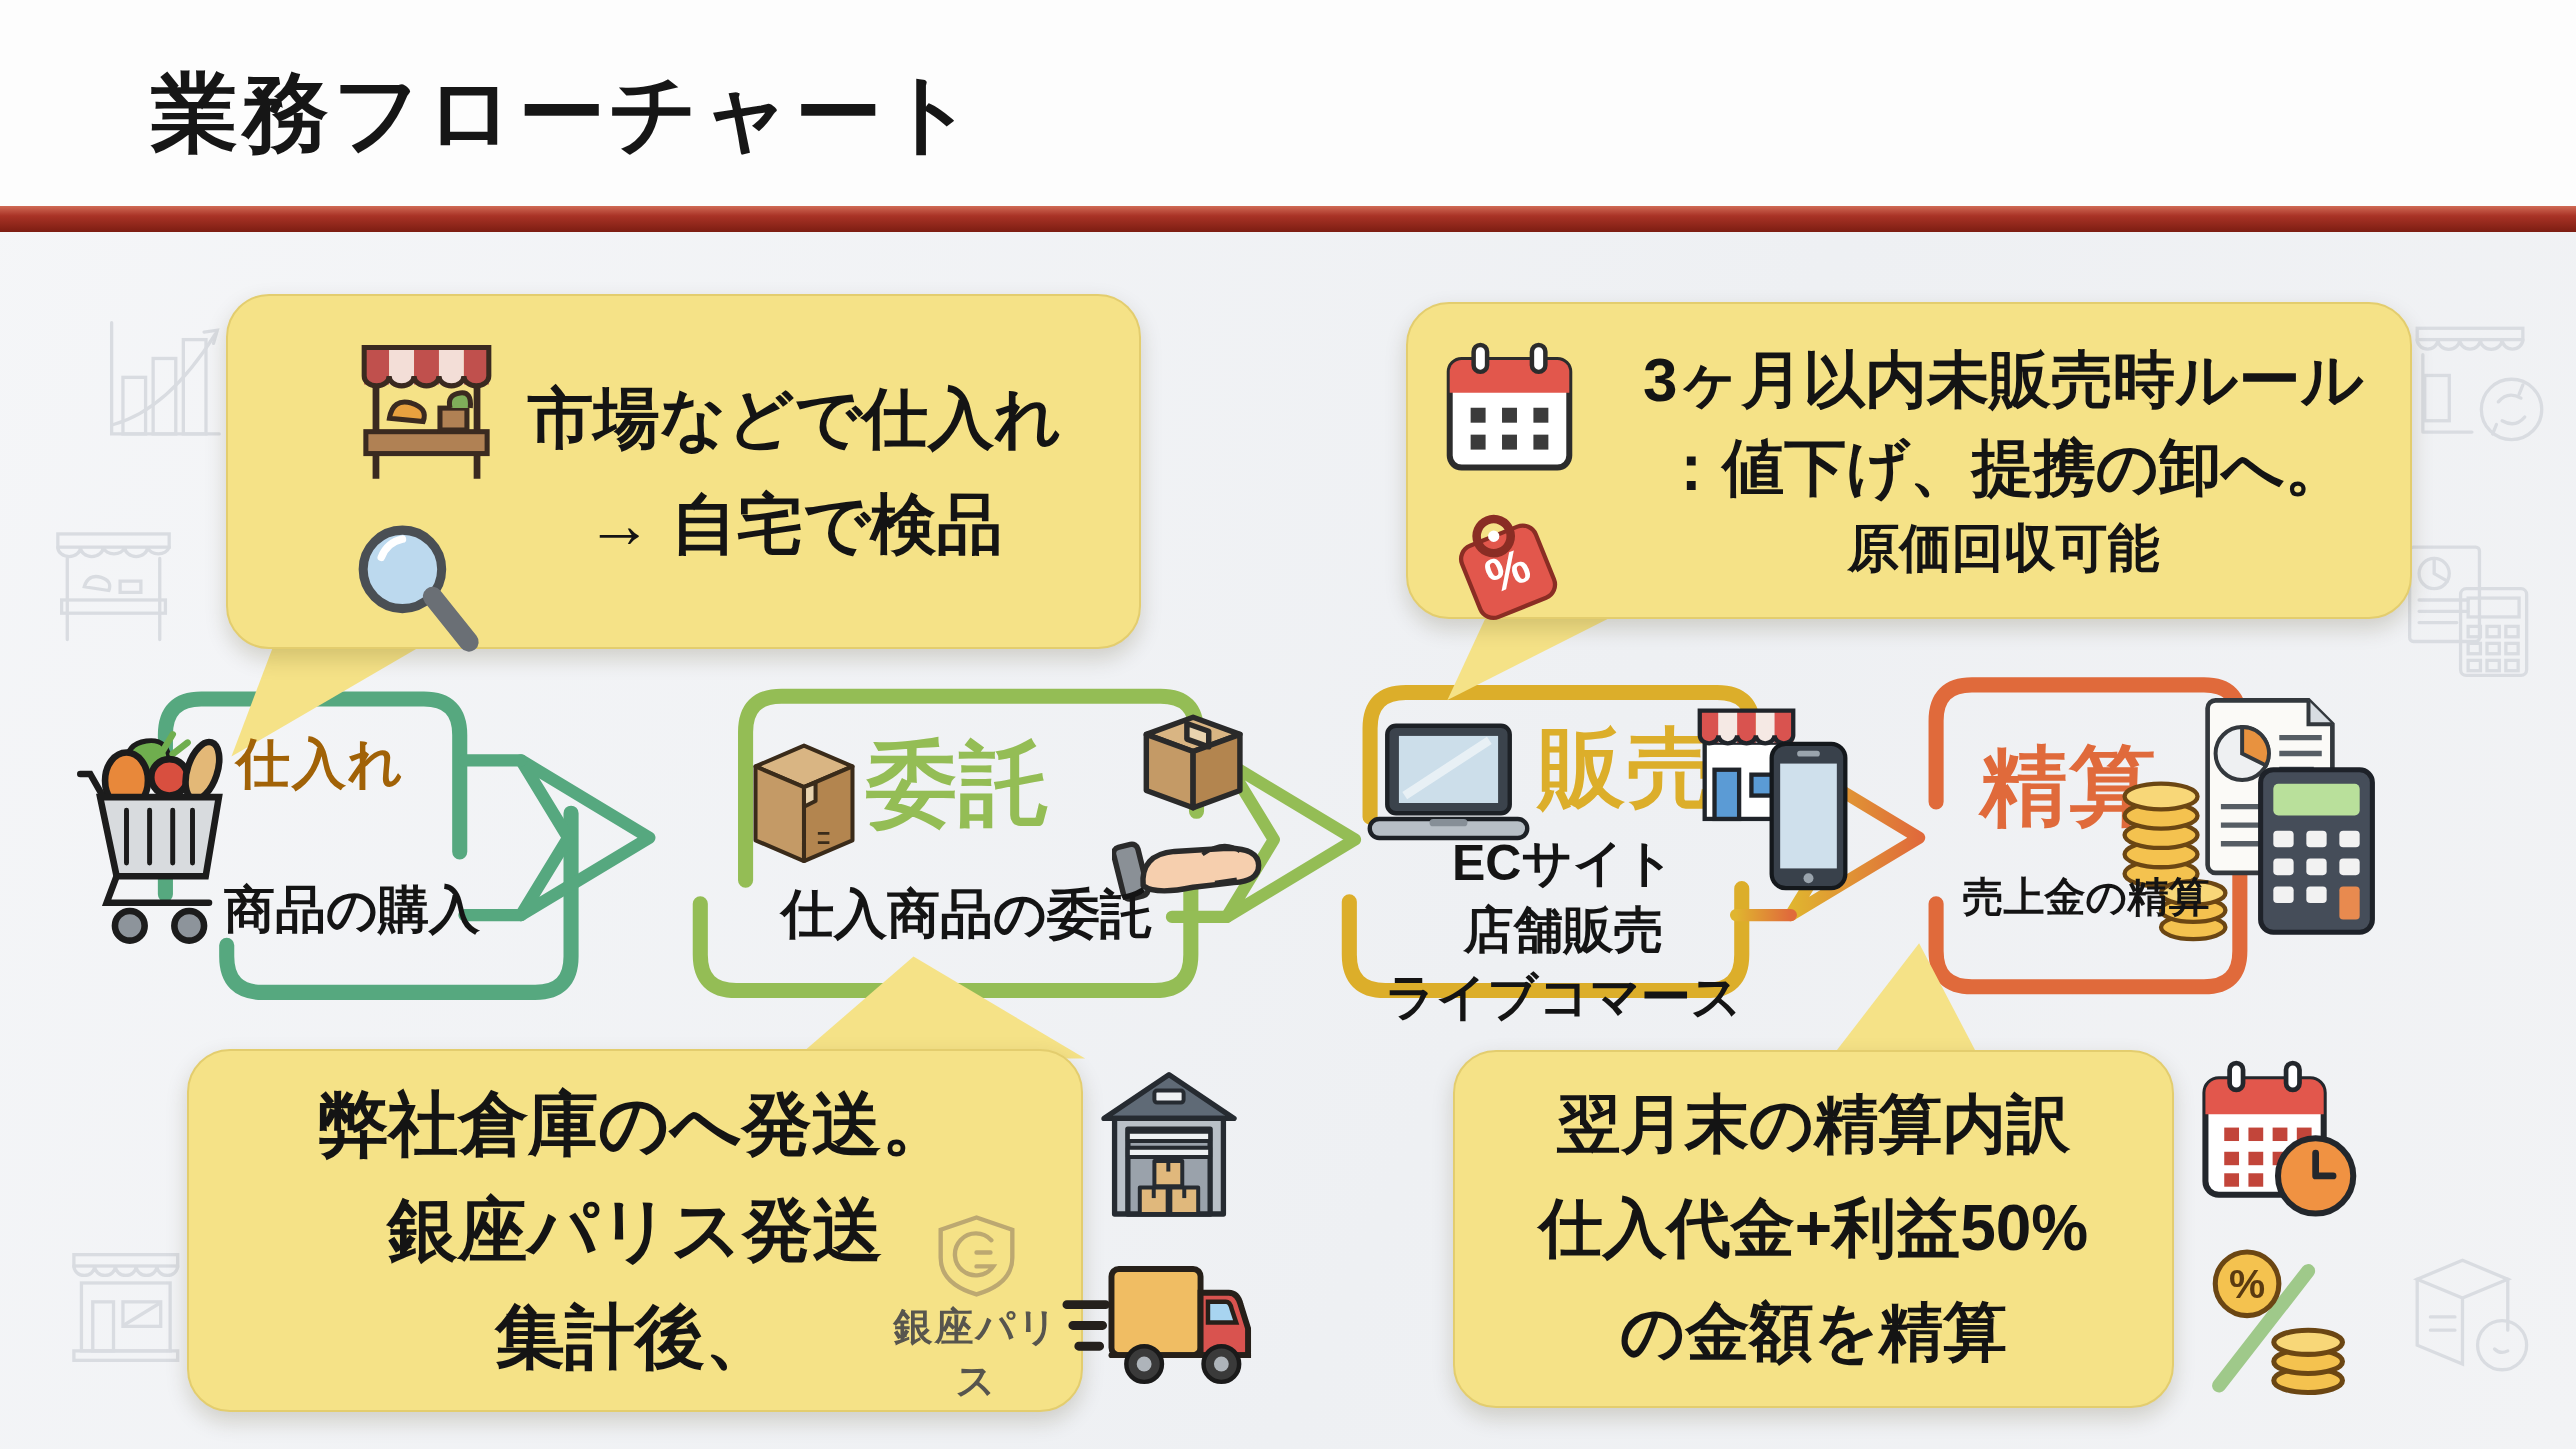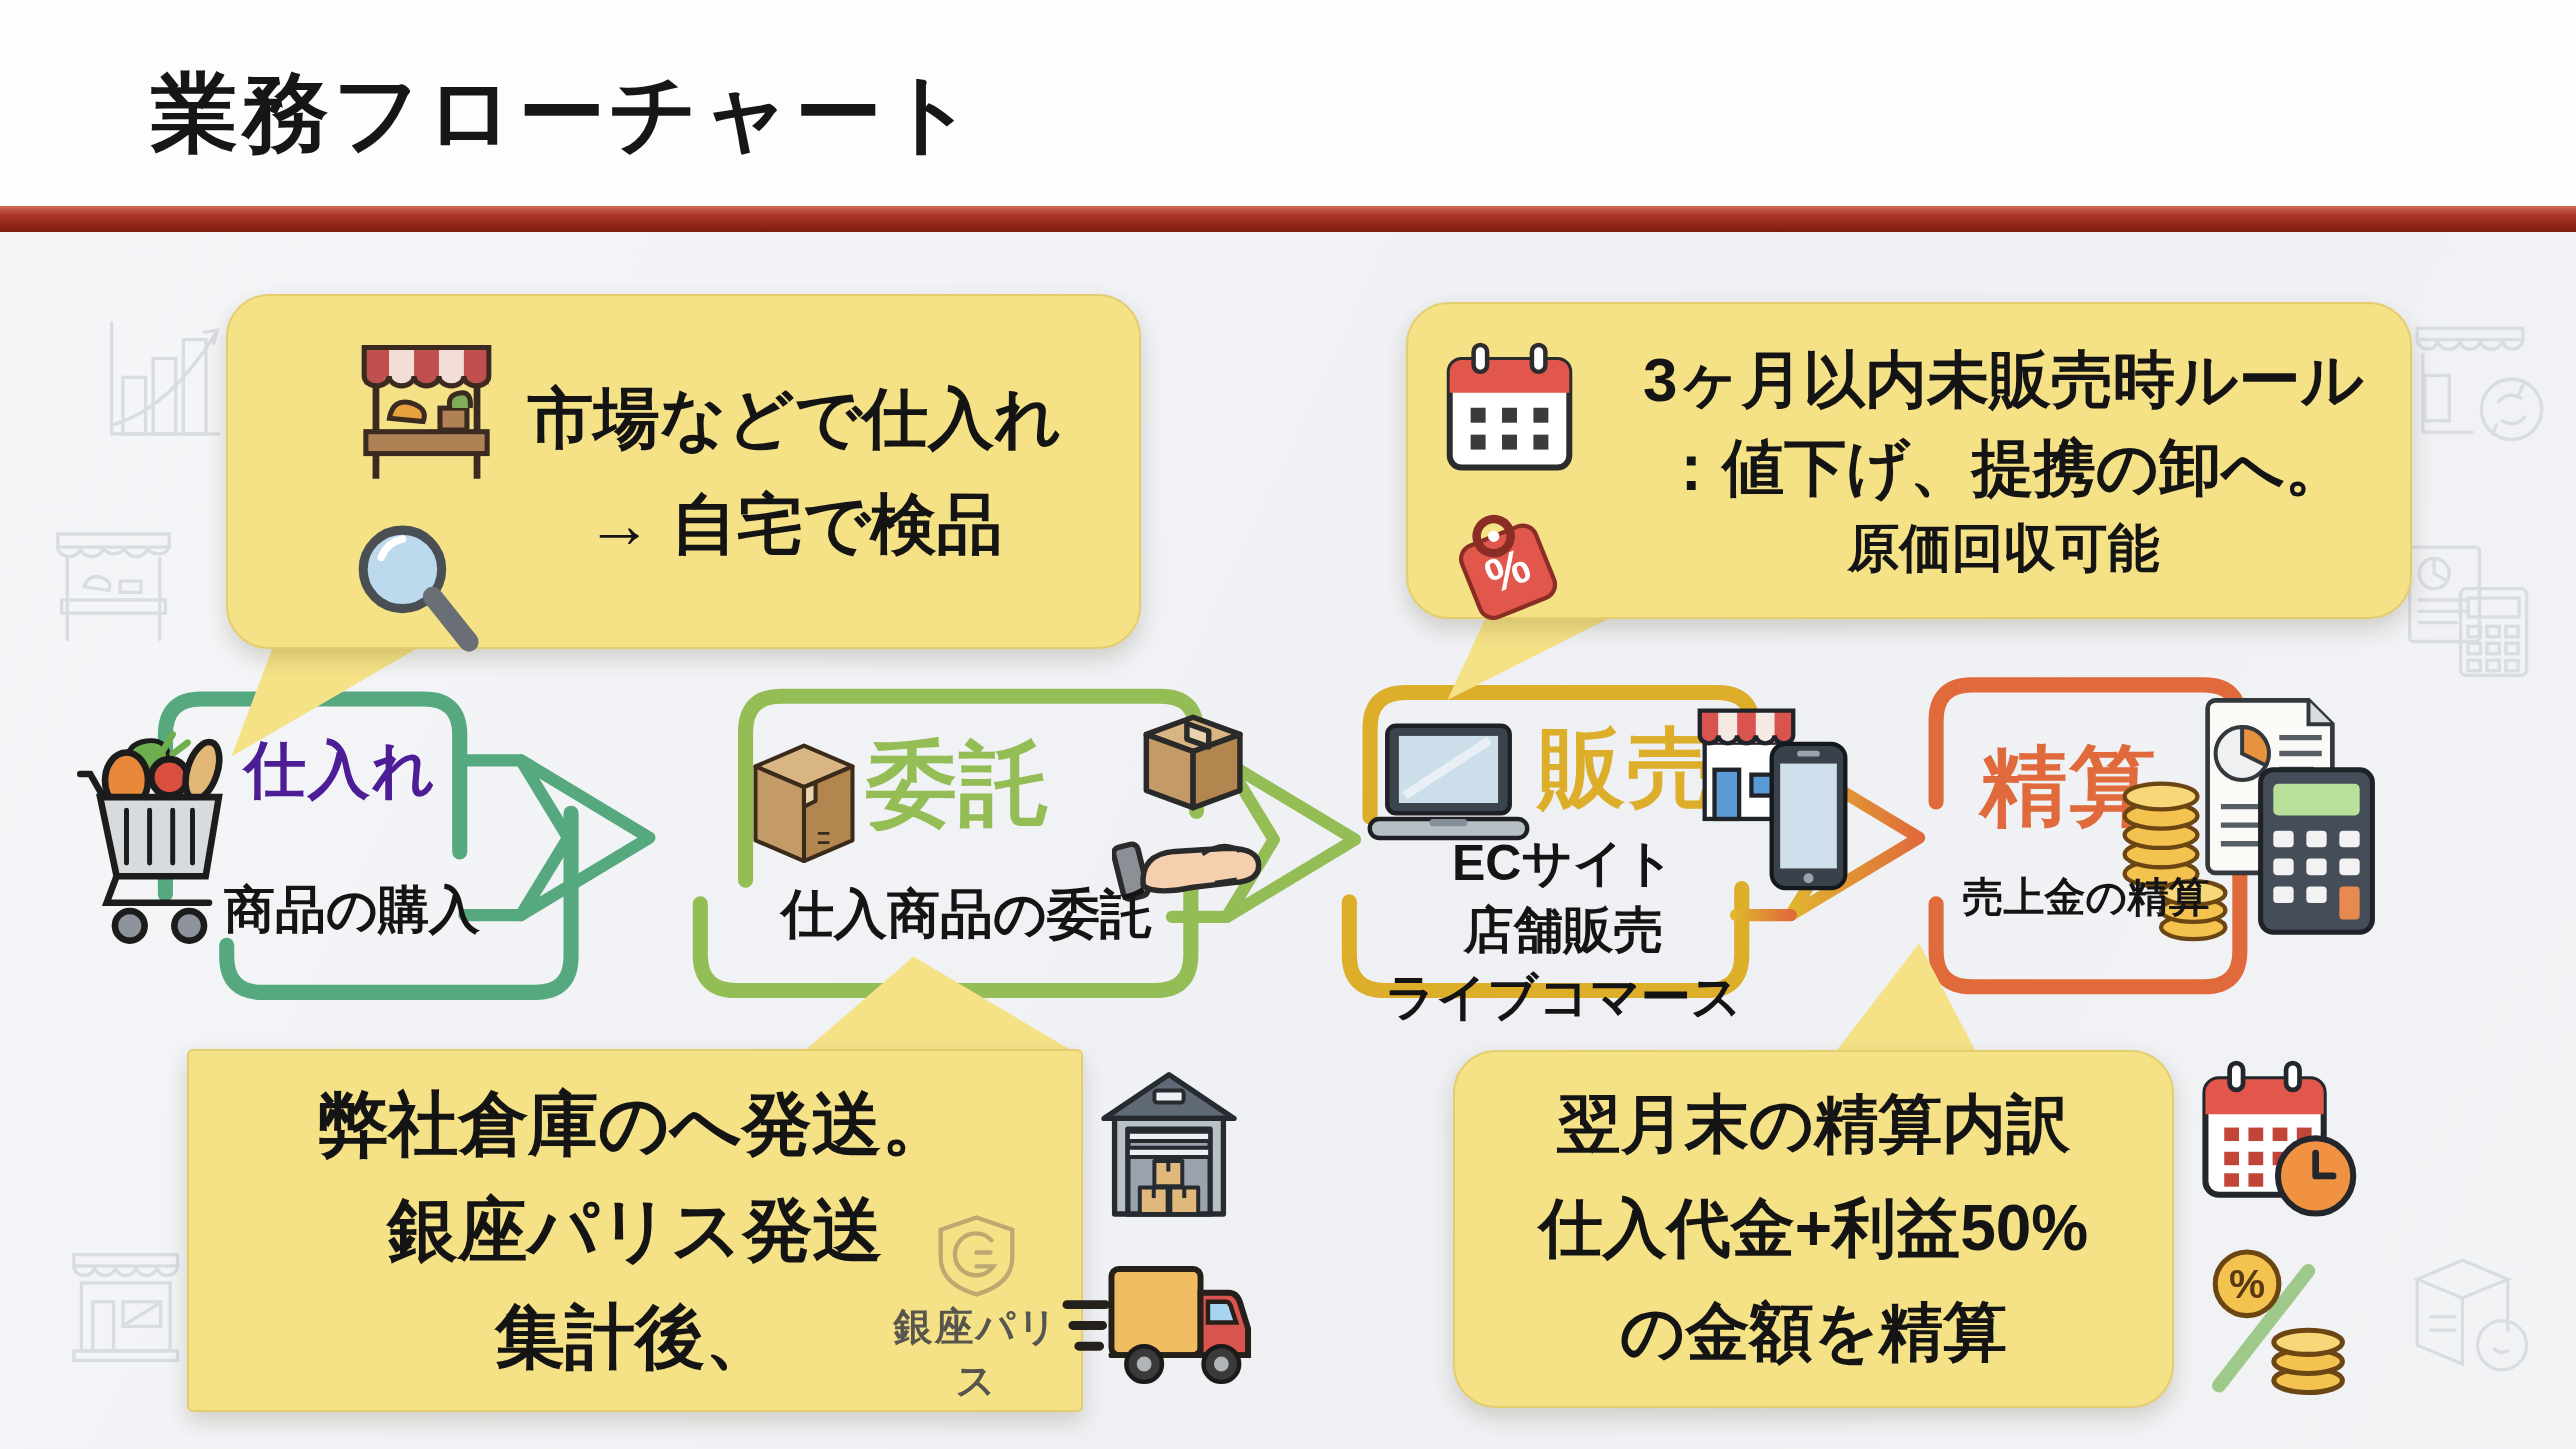--- a/index.html
+++ b/index.html
@@ -24,29 +24,29 @@
     color:#141414;font-weight:900;
   }
   .bubble .txt{display:flex;flex-direction:column;justify-content:center;text-align:center;height:100%;}
   .b1{left:226px;top:294px;width:911px;height:351px;display:flex;justify-content:flex-end;}
   .b1 .icons{width:222px;padding:38px 0 0 111px;display:flex;flex-direction:column;gap:21px;box-sizing:border-box;}
   .b1 .txt{flex:1;font-size:66px;line-height:1.6;}
   .b2{left:1406px;top:302px;width:1002px;height:313px;display:flex;}
   .b2 .icons{width:189px;padding:32px 0 0 26.4px;display:flex;flex-direction:column;gap:13.2px;box-sizing:border-box;}
   .b2 .txt{flex:1;font-size:62px;line-height:1.42;}
   .b2 .note{font-size:52px;}
-  .b3{left:187px;top:1049px;width:892px;height:359px;border-radius:6px;}
+  .b3{left:187px;top:1049px;width:892px;height:359px;}
   .b3 .txt{font-size:70px;line-height:1.52;}
   .b4{left:1453px;top:1050px;width:717px;height:354px;}
   .b4 .txt{font-size:64px;line-height:1.62;}
   .logo{position:absolute;right:5.7px;bottom:1.9px;width:198px;text-align:center;opacity:.92;}
   .logo-text{font-size:39px;font-weight:600;color:#4a4a4a;letter-spacing:1.9px;}
   
   .step-title{font-weight:900;letter-spacing:1.9px;}
-  .st1{left:244px;top:728px;font-size:62px;color:#4c1d95;}
+  .st1{left:236px;top:728px;font-size:54px;color:#a16207;}
   .st2{left:866px;top:723px;font-size:91px;color:#94bd55;}
   .st3{left:1538px;top:710px;font-size:87px;color:#dcae2a;}
   .st4{left:1980px;top:728px;font-size:87px;color:#e06a3b;}
   .step-sub{font-weight:900;color:#141414;text-align:center;}
   .ss1{left:215px;top:876px;width:274px;font-size:51px;}
   .ss2{left:750px;top:879px;width:434px;font-size:53px;}
   .ss3{left:1351px;top:830px;width:425px;font-size:50px;line-height:67px;}
   .ss4{left:1923px;top:870px;width:326px;font-size:41px;}
   .icon{position:absolute;}
   .icon svg{width:100%;height:100%;display:block;}

